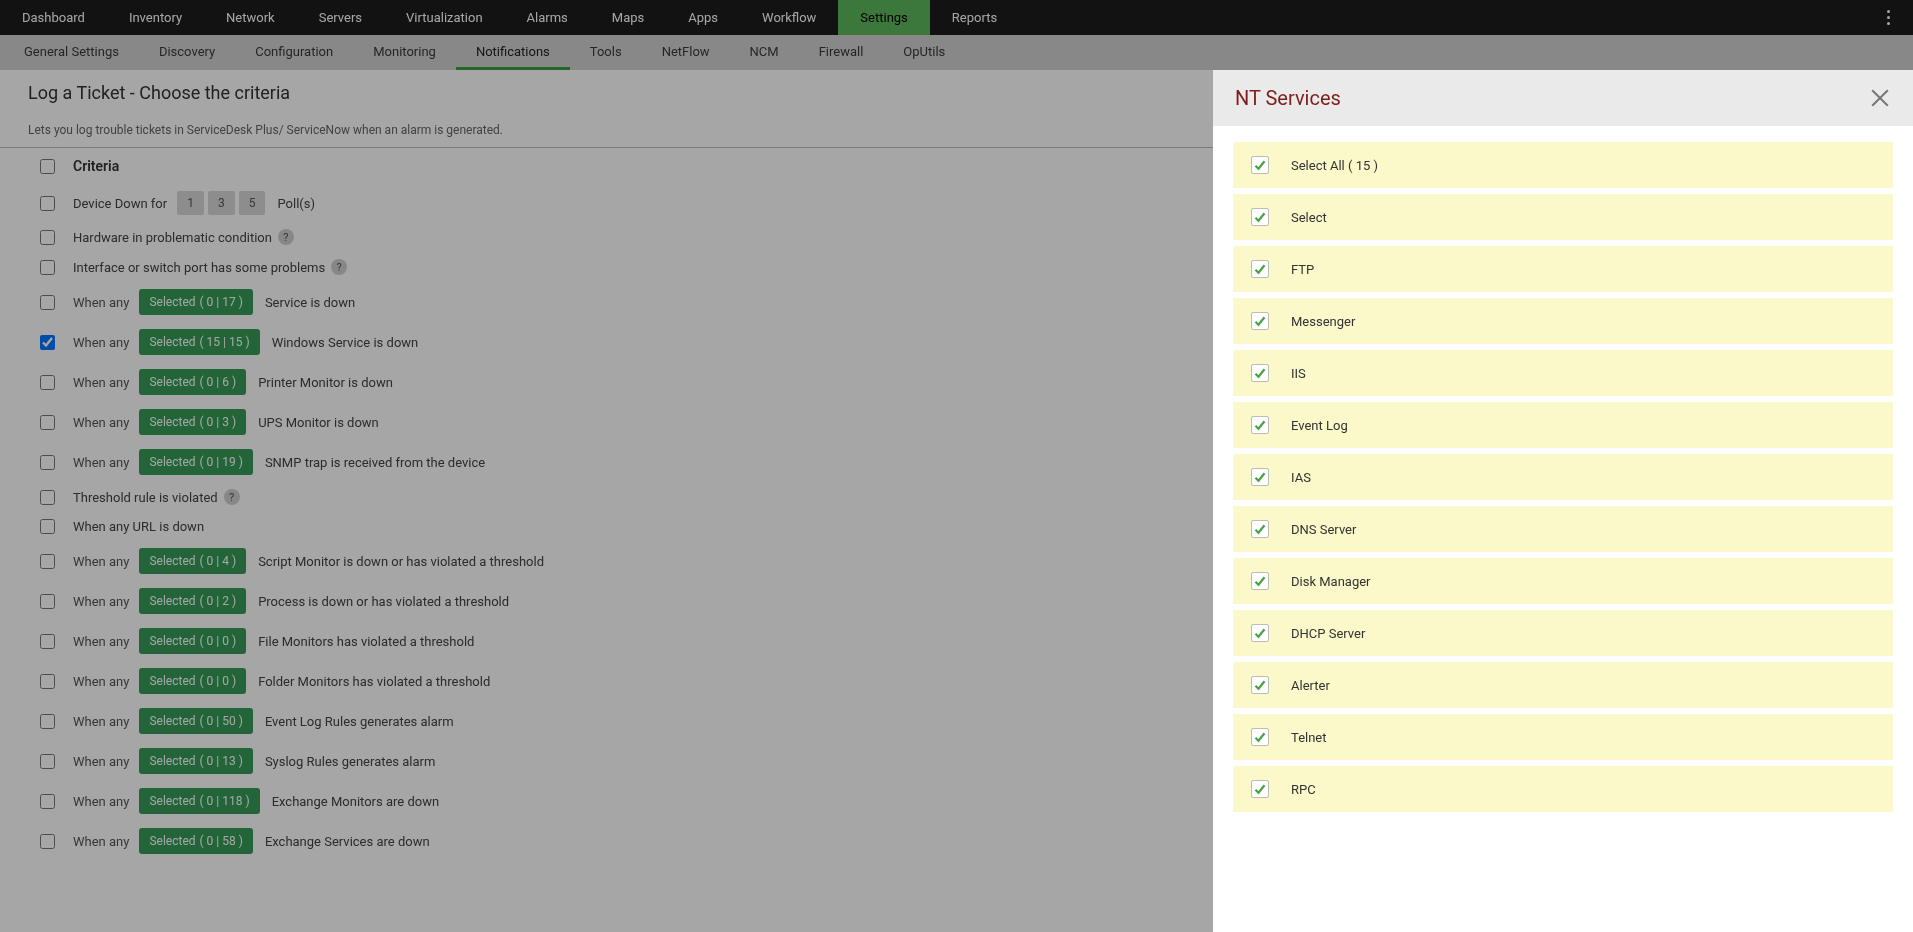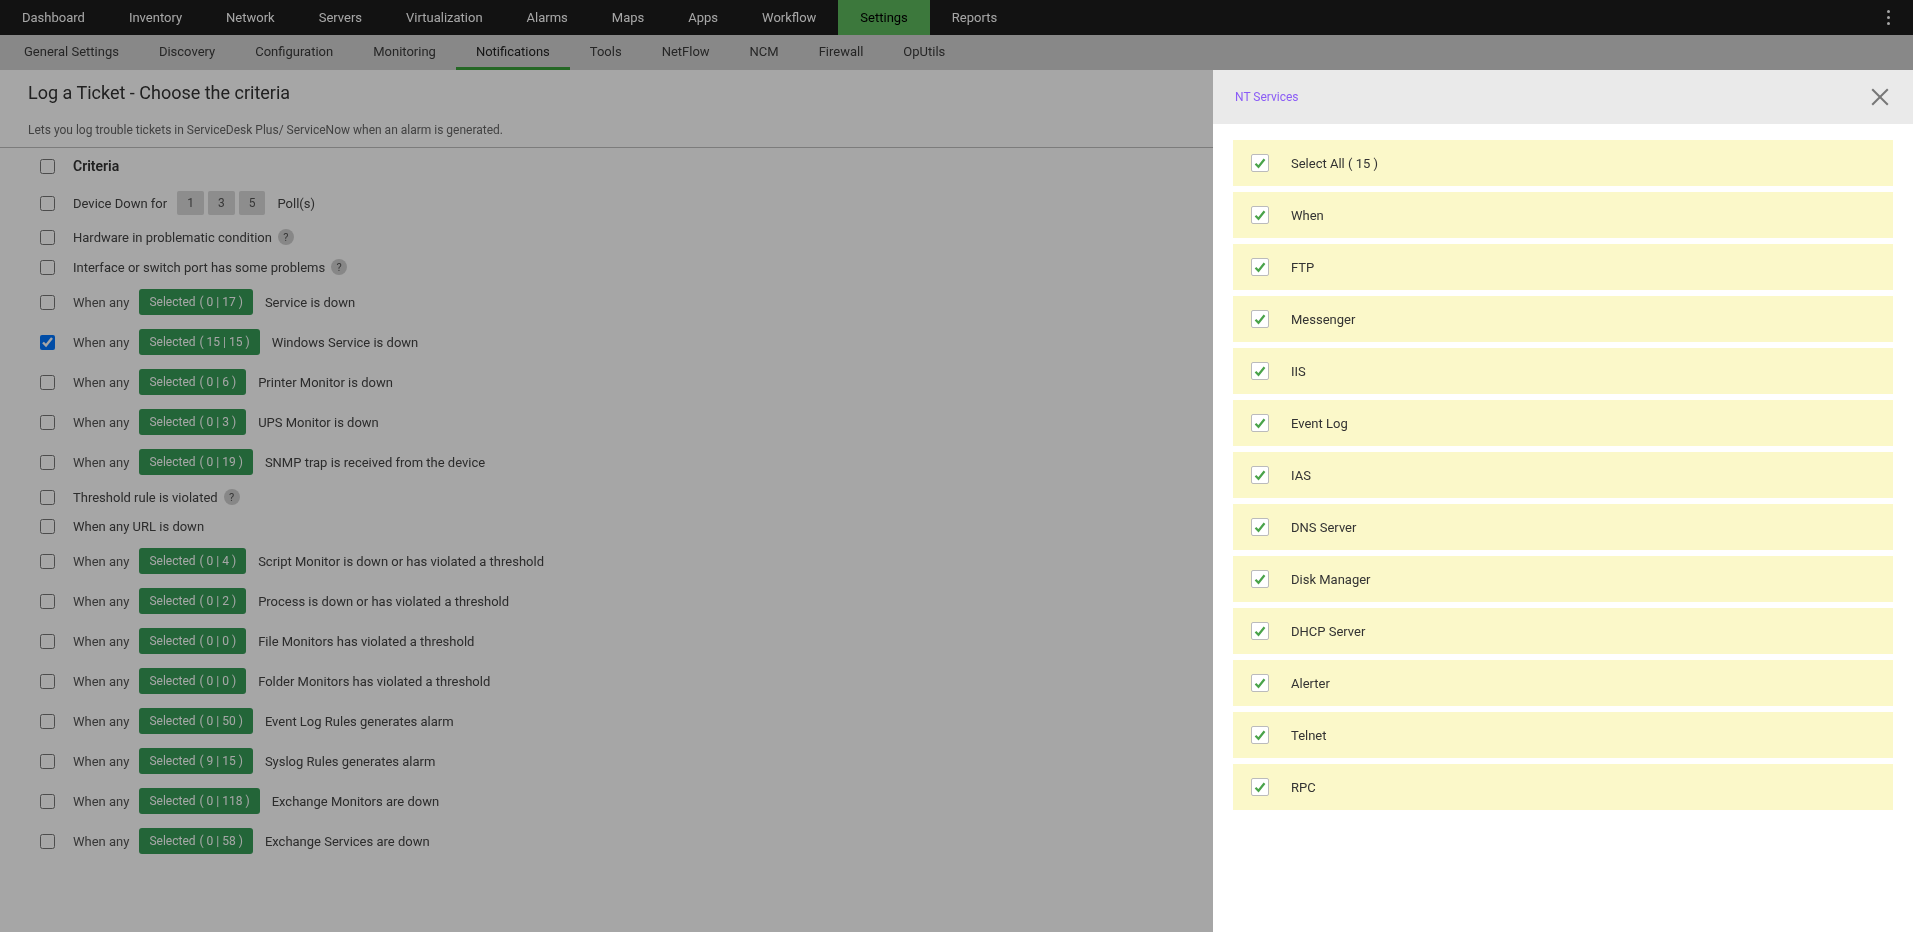--- a/index.html
+++ b/index.html
@@ -152,21 +152,21 @@
     background: #fff;
     z-index: 20;
     display:flex;
     flex-direction:column;
   }
   .panel-head {
     background: #eaeaea;
     padding: 16px 22px;
     display:flex; align-items:center; justify-content:space-between;
   }
-  .panel-title { font-size: 12px; color:#8b5cf6;}
+  .panel-title { font-size: 20px; color:#7f1d1d;}
   .panel-close {
     width: 22px; height: 22px; cursor:pointer;
     position: relative;
   }
   .panel-close::before, .panel-close::after {
     content:""; position:absolute; left:10px; top:0;
     width:2px; height:22px; background:#777;
   }
   .panel-close::before{ transform:rotate(45deg);}
   .panel-close::after{ transform:rotate(-45deg);}
@@ -352,21 +352,21 @@
           <span>Selected</span>
           <span>( 0 | 50 )</span>
         </span>
         <span>Event Log Rules generates alarm</span>
       </div>
       <div class="criteria-row">
         <input type="checkbox" style="">
         <span class="when">When any</span>
         <span class="sel-btn">
           <span>Selected</span>
-          <span>( 9 | 15 )</span>
+          <span>( 0 | 13 )</span>
         </span>
         <span>Syslog Rules generates alarm</span>
       </div>
       <div class="criteria-row">
         <input type="checkbox" style="">
         <span class="when">When any</span>
         <span class="sel-btn">
           <span>Selected</span>
           <span>( 0 | 118 )</span>
         </span>
@@ -399,21 +399,21 @@
           </svg>
         </span>
         <span>Select All ( 15 )</span>
       </div>
       <div class="svc-row">
         <span class="svc-check">
           <svg viewBox="0 0 16 16">
             <polyline points="2,9 6,13 14,3"></polyline>
           </svg>
         </span>
-        <span>When</span>
+        <span>Select</span>
       </div>
       <div class="svc-row">
         <span class="svc-check">
           <svg viewBox="0 0 16 16">
             <polyline points="2,9 6,13 14,3"></polyline>
           </svg>
         </span>
         <span>FTP</span>
       </div>
       <div class="svc-row">

